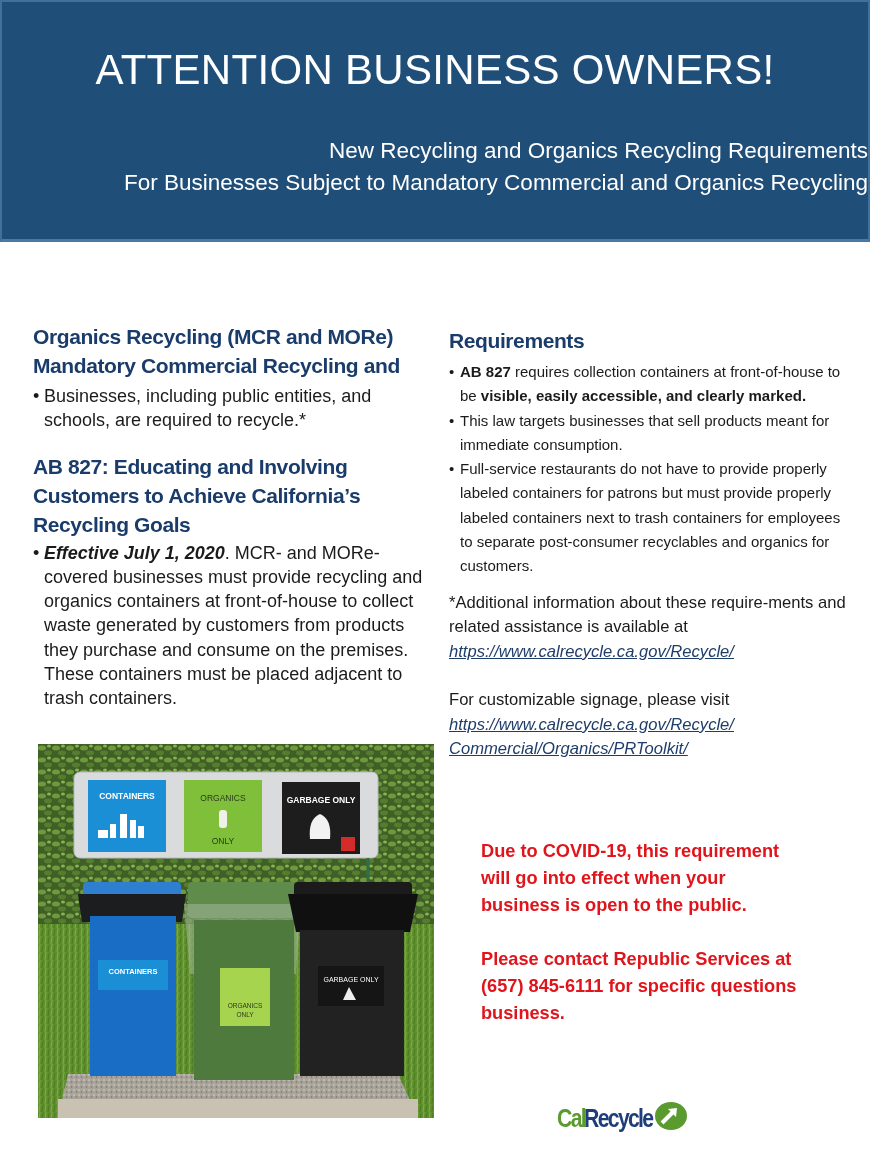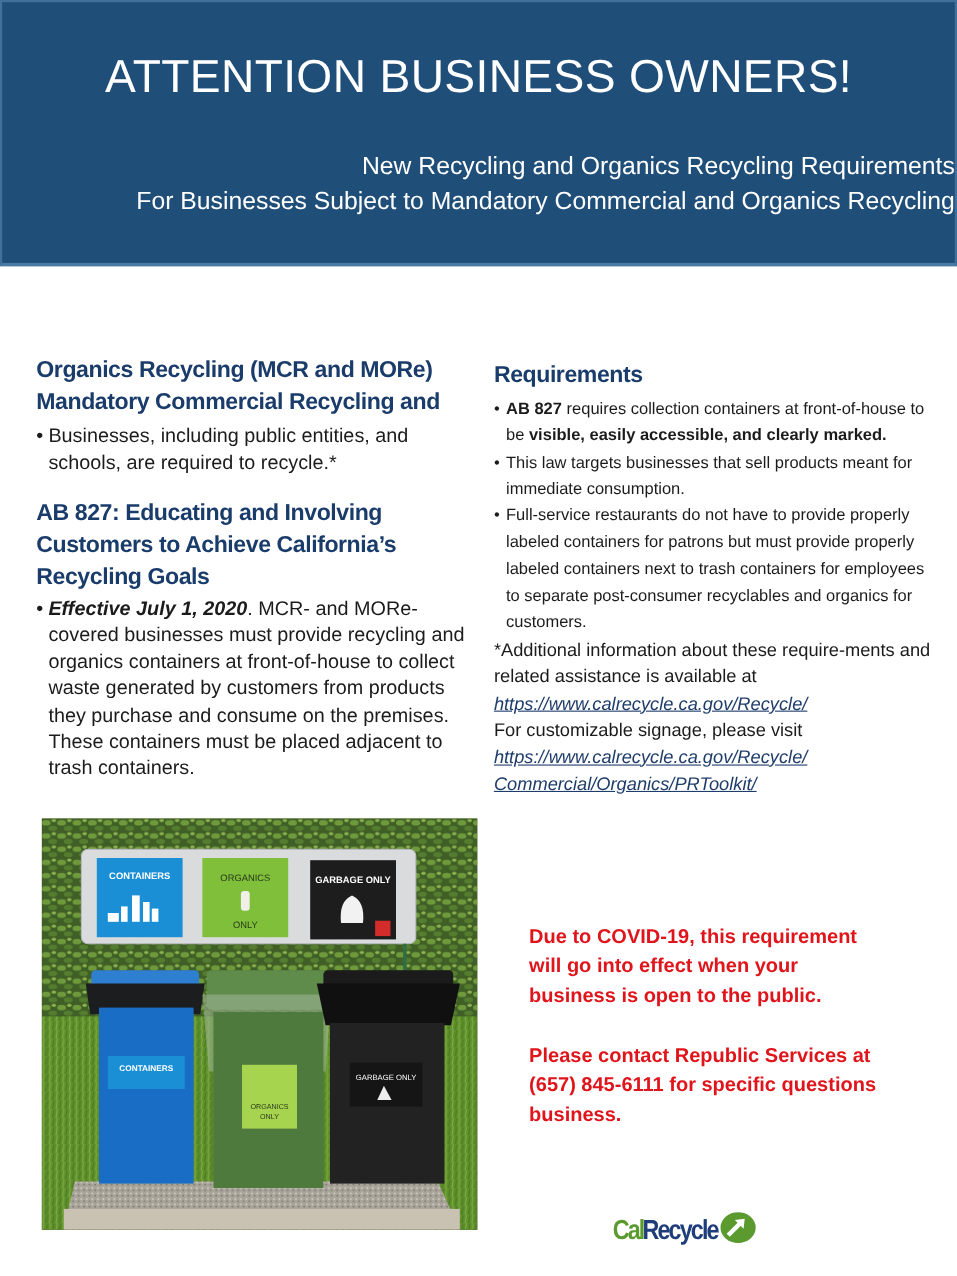--- a/index.html
+++ b/index.html
@@ -139,24 +139,24 @@
     <path d="M305,256 L311,243 L318,256 Z" fill="#eee"></path>
   </svg>
 </div>
 
 <div class="col col-right">
   <h2>Requirements</h2>
   <div class="bullet" style="margin-top:5px"><span class="b">AB 827</span><span> requires collection containers at front-of-house to be </span><span class="b">visible, easily accessible, and clearly marked.</span></div>
   <div class="bullet">This law targets businesses that sell products meant for immediate consumption.</div>
   <div class="bullet">Full-service restaurants do not have to provide properly labeled containers for patrons but must provide properly labeled containers next to trash containers for employees to separate post-consumer recyclables and organics for customers.</div>
 
-  <div class="note" style="">*Additional information about these require-ments and related assistance is available at</div>
+  <div class="note" style="margin-top:12px">*Additional information about these require-ments and related assistance is available at</div>
   <a class="link">https://www.calrecycle.ca.gov/Recycle/</a>
 
-  <div class="note" style="">For customizable signage, please visit</div>
+  <div class="note" style="margin-top:24px">For customizable signage, please visit</div>
   <a class="link"><span>https://www.calrecycle.ca.gov/Recycle/</span><br><span>Commercial/Organics/PRToolkit/</span></a>
 </div>
 
 <div class="red">
   <div>Due to COVID-19, this requirement</div>
   <div>will go into effect when your</div>
   <div>business is open to the public.</div>
   <div style="height:27px"></div>
   <div>Please contact Republic Services at</div>
   <div>(657) 845-6111 for specific questions</div>

